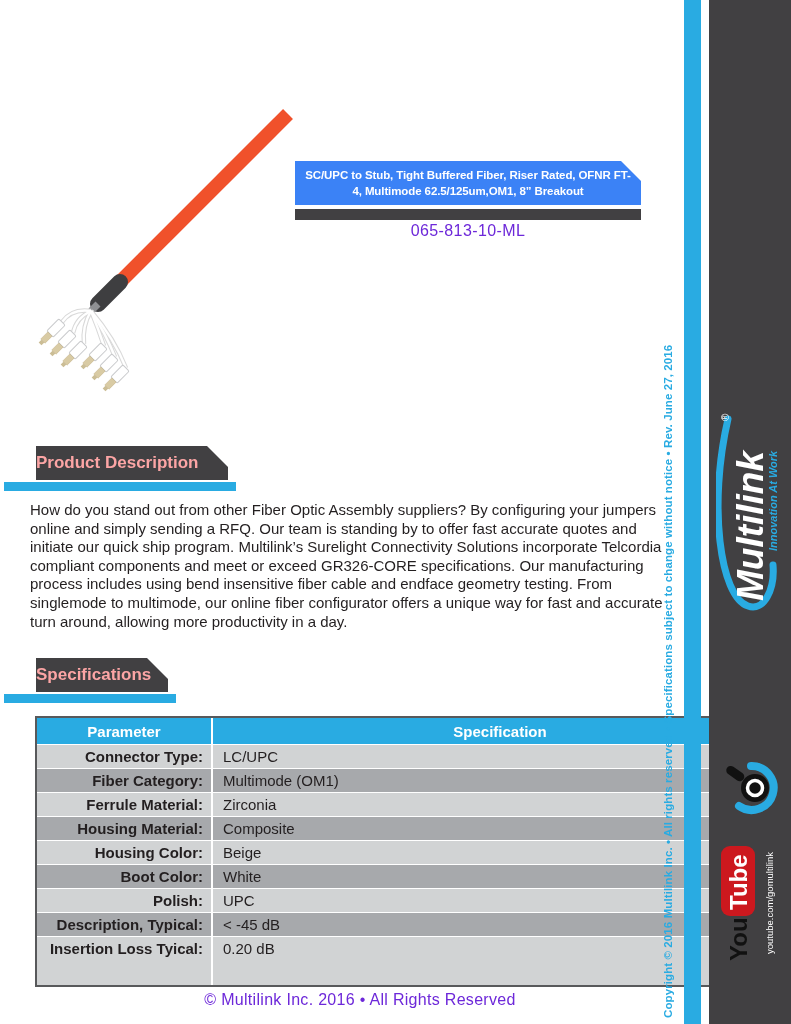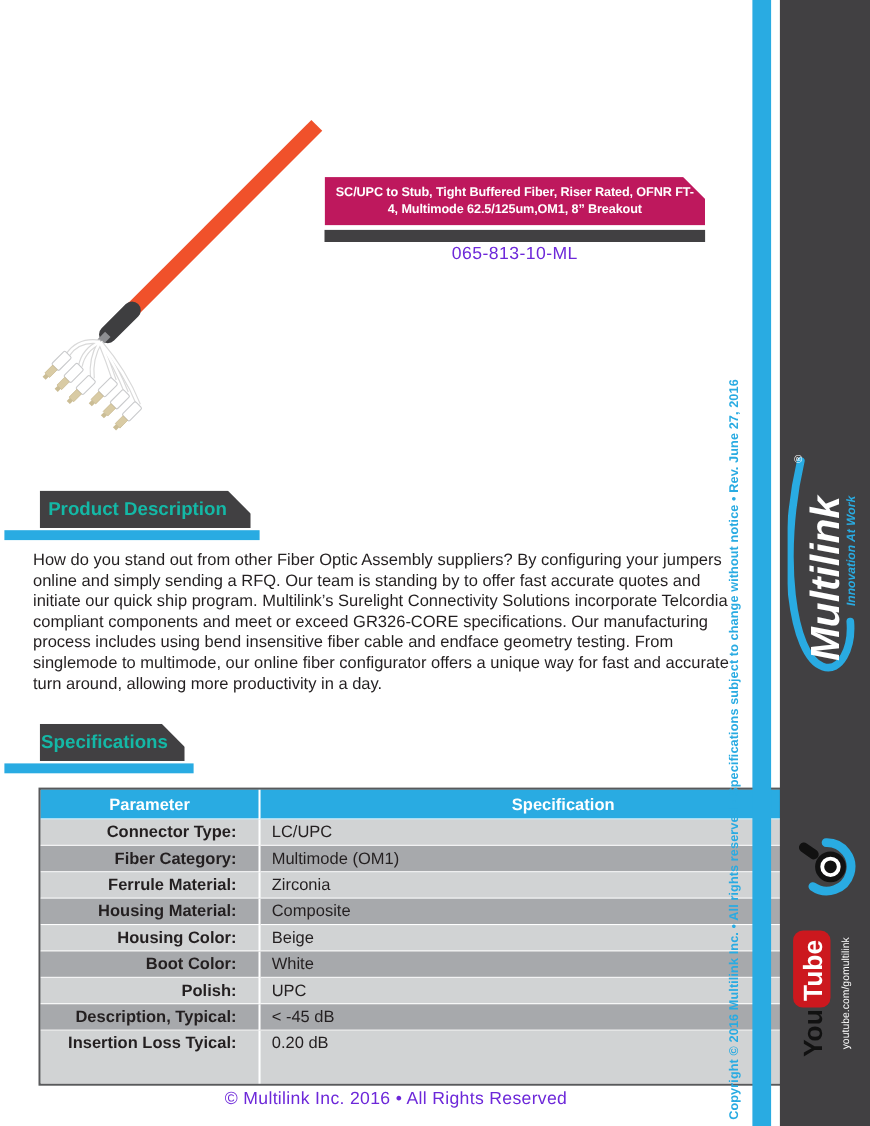--- a/index.html
+++ b/index.html
@@ -15,47 +15,47 @@
   .rot { position:absolute; transform:rotate(-90deg); }
   .ml-logo   { left:643px; top:480px; width:210px; height:64px; }
   .b-emblem  { left:723px; top:760px; width:56px;  height:56px; }
   .yt-logo   { left:678px; top:883px; width:120px; height:40px; }
   .yt-url    { left:690px; top:897px; width:160px; height:12px; color:#ffffff; font-size:9.5px; text-align:center; }
 
   
   .cable { position:absolute; left:28px; top:86px; width:285px; height:315px; }
 
   .title-box { position:absolute; left:295px; top:161px; width:346px; box-sizing:border-box;
-               background:#be185d; color:#ffffff; font-weight:bold; font-size:11.5px; line-height:16px;
+               background:#3b82f6; color:#ffffff; font-weight:bold; font-size:11.5px; line-height:16px;
                letter-spacing:-0.1px; text-align:center; padding:6px 2px;
                clip-path:polygon(0 0, calc(100% - 20px) 0, 100% 20px, 100% 100%, 0 100%); }
   .title-bar { position:absolute; left:295px; top:209px; width:346px; height:11px; background:#414042; }
   .part-number { position:absolute; left:295px; top:222px; width:346px; text-align:center;
                  font-size:16px; color:#6d28d9; letter-spacing:0.4px; }
 
   
   .sec { position:absolute; left:4px; }
-  .sec .box { background:#414042; color:#14b8a6; font-weight:bold; font-size:17px;
-              padding:7px 14px 7px 0; text-align:center; box-sizing:border-box;
+  .sec .box { background:#414042; color:#fca5a5; font-weight:bold; font-size:17px;
+              padding:7px 14px 7px 0; text-align:left; box-sizing:border-box;
               clip-path:polygon(0 0, calc(100% - 21px) 0, 100% 21px, 100% 100%, 0 100%);margin-left:32px; }
   .sec .bar { height:9px; background:#29ABE2; margin-top:2px; width:calc(100% + 8px); }
   .sec-desc { top:446px; width:224px; }
   .sec-spec { top:658px; width:164px; }
 
   .desc-text { position:absolute; left:30px; top:501px; width:633px;
                font-size:15px; line-height:18.6px; color:#231F20; }
 
   
   .spec-table { position:absolute; left:35px; top:716px; width:754px;
                 border-collapse:separate; border-spacing:0; border:2px solid #58595B; }
   .spec-table th { background:#29ABE2; color:#ffffff; font-size:15px; font-weight:bold;
                    height:24px; border-bottom:1px solid #ffffff; }
   .spec-table th.col-param { width:158px; border-right:2px solid #ffffff; }
   .spec-table td { font-size:15px; color:#231F20; height:21px; vertical-align:middle;
-                   border-bottom:1px solid #ffffff; padding:1px 20px; }
+                   border-bottom:1px solid #ffffff; padding:1px 8px; }
   .spec-table td.param { text-align:right; font-weight:bold; border-right:2px solid #ffffff; width:158px; }
   .spec-table td.value { text-align:left; padding-left:10px; }
   .spec-table tr.light td { background:#D1D3D4; }
   .spec-table tr.dark  td { background:#A7A9AC; }
   .spec-table tr.tall td { height:44px; vertical-align:top; padding-top:3px; }
   .spec-table tr:last-child td { border-bottom:none; }
 
   .footer { position:absolute; left:40px; top:991px; width:640px; text-align:center;
             color:#6d28d9; font-size:16px; letter-spacing:0.3px; }
 </style>

